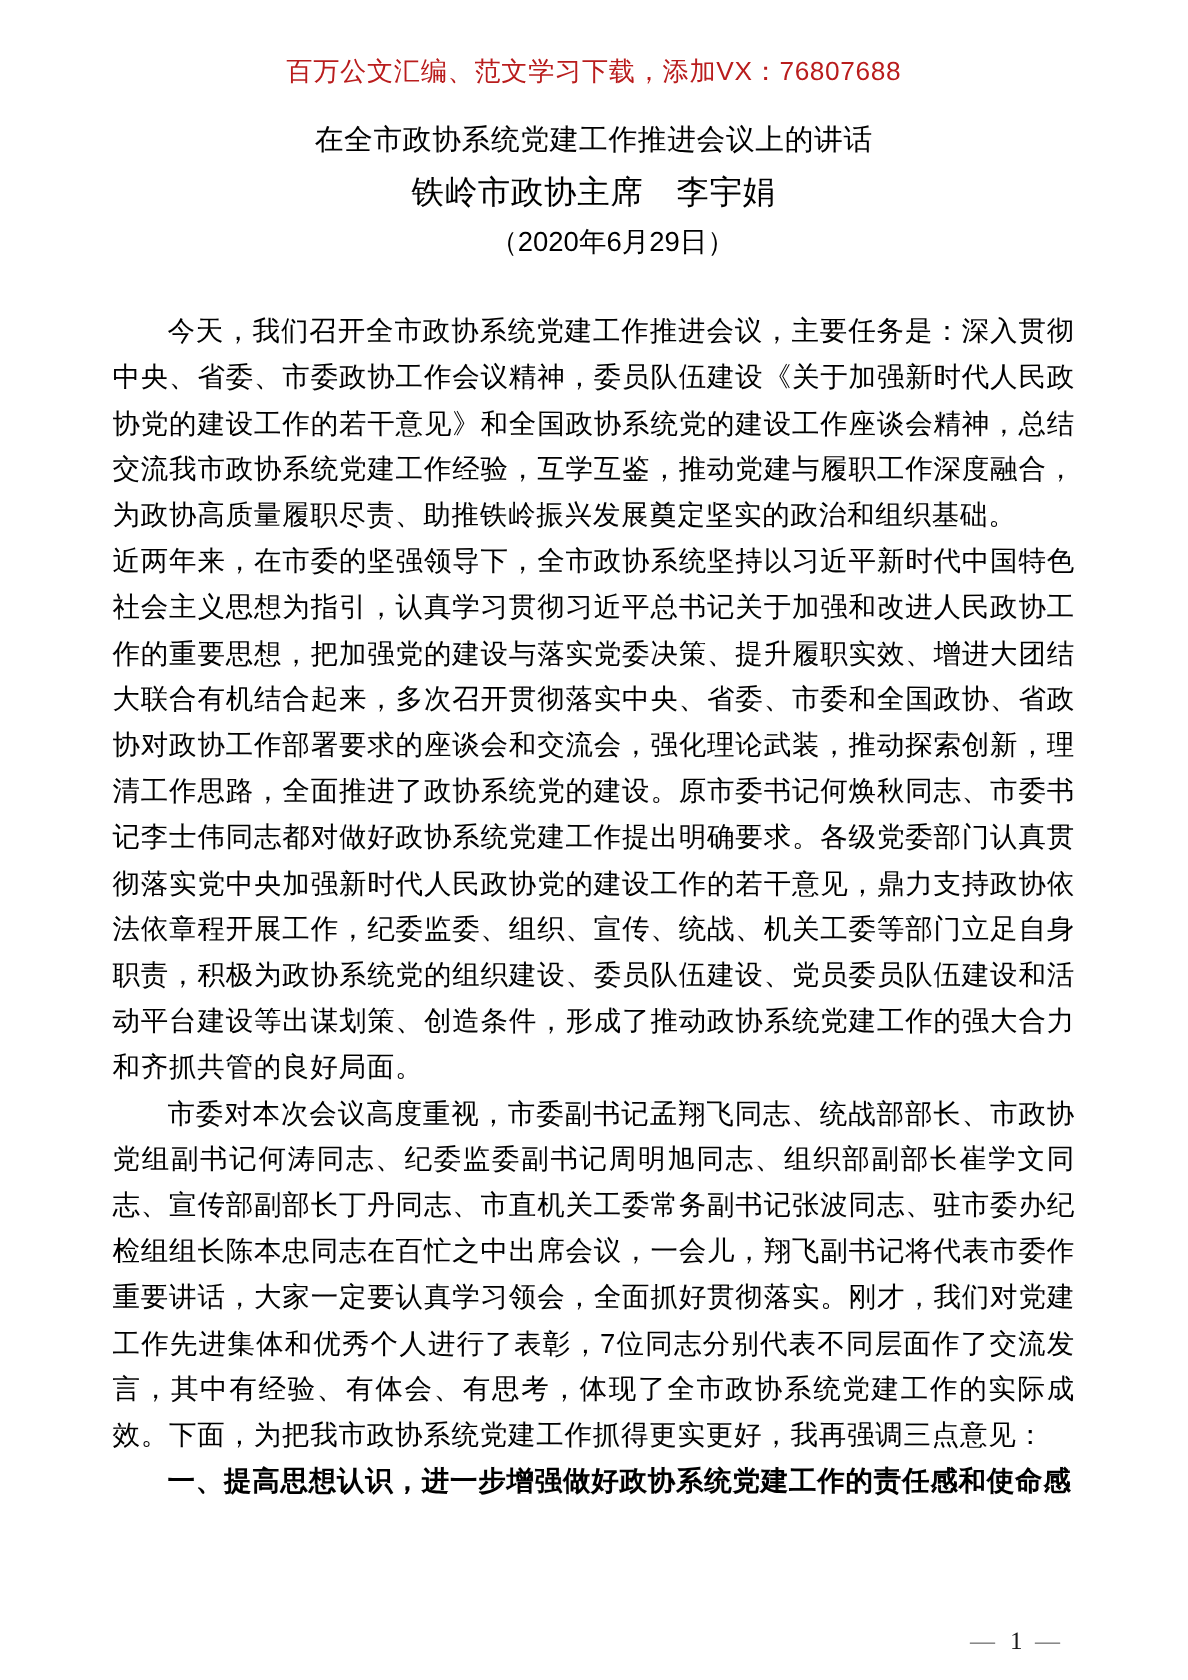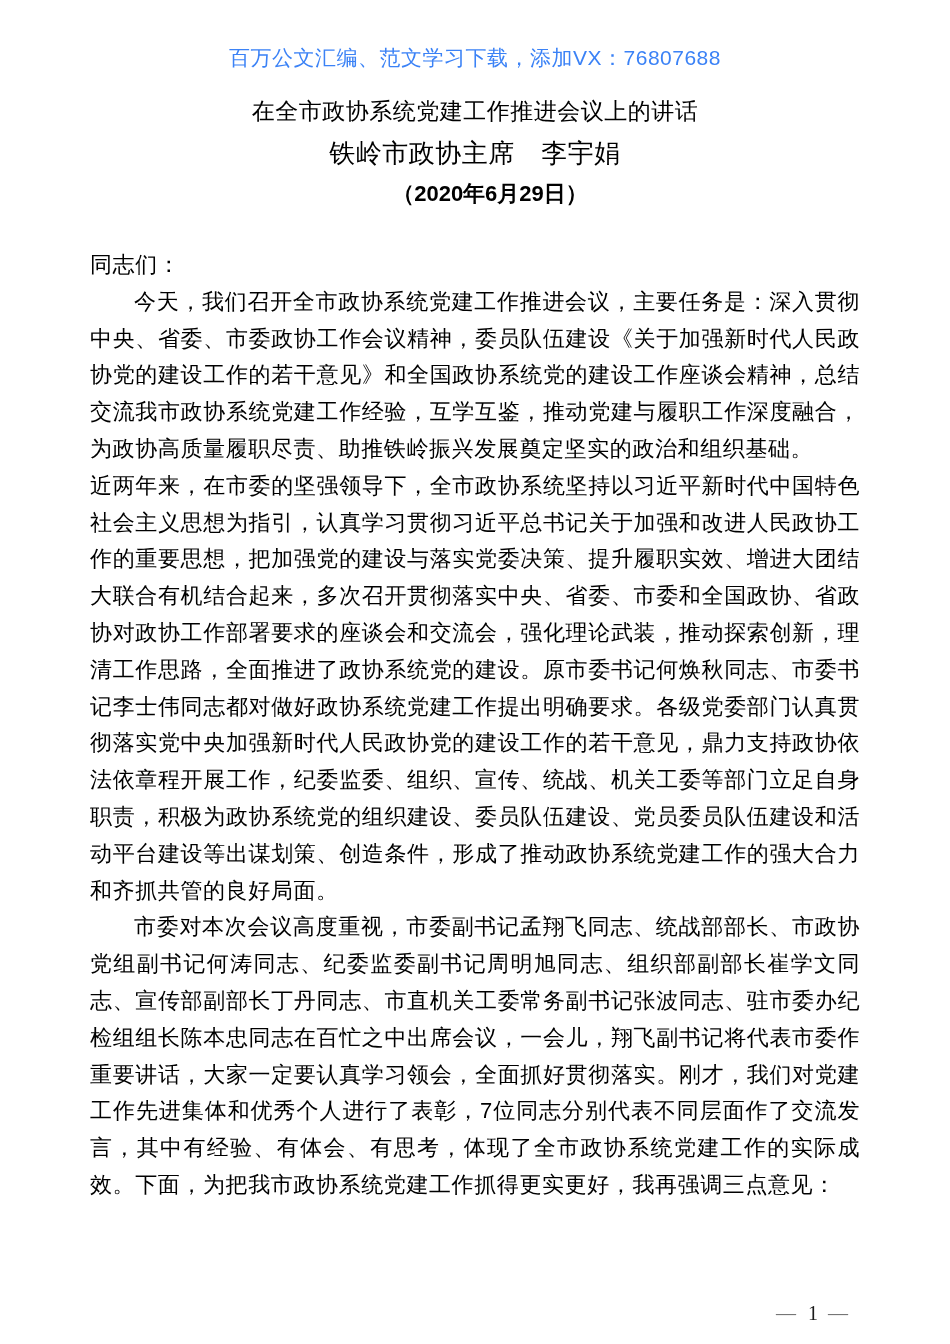--- a/index.html
+++ b/index.html
@@ -45,21 +45,21 @@
     font-size: 26px;
     line-height: 28px;
     margin: 0 0 7px 0;
     font-weight: 400;
     letter-spacing: 0.5px;
   }
   .doc-date {
     font-size: 22px;
     line-height: 28px;
     margin: 13px;
-    font-weight: 700;
+    font-weight: 400;
     padding-left: 30px;
   }
   .doc-body {
     position: absolute;
     top: 247px;
     left: 90px;
     width: 770px;
     font-size: 22px;
     line-height: 36.8px;
     letter-spacing: 0.6px;
@@ -94,33 +94,33 @@
     display: inline-block;
     margin: 0 10px;
     color: #1a1a1a;
   }
 </style>
 </head>
 <body>
 
 <div class="page">
 
-  <div class="watermark" style="color: #3b82f6;">百万公文汇编、范文学习下载，添加VX：76807688</div>
+  <div class="watermark" style="color: #b91c1c;">百万公文汇编、范文学习下载，添加VX：76807688</div>
 
   <div class="title-block">
     <h1 class="doc-title">在全市政协系统党建工作推进会议上的讲话</h1>
     <div class="doc-author">铁岭市政协主席　李宇娟</div>
     <div class="doc-date">（2020年6月29日）</div>
   </div>
 
   <div class="doc-body">
 
-  <p class="">同志们：</p>
       <p class="indent ">今天，我们召开全市政协系统党建工作推进会议，主要任务是：深入贯彻中央、省委、市委政协工作会议精神，委员队伍建设《关于加强新时代人民政协党的建设工作的若干意见》和全国政协系统党的建设工作座谈会精神，总结交流我市政协系统党建工作经验，互学互鉴，推动党建与履职工作深度融合，为政协高质量履职尽责、助推铁岭振兴发展奠定坚实的政治和组织基础。</p>
       <p class="">近两年来，在市委的坚强领导下，全市政协系统坚持以习近平新时代中国特色社会主义思想为指引，认真学习贯彻习近平总书记关于加强和改进人民政协工作的重要思想，把加强党的建设与落实党委决策、提升履职实效、增进大团结大联合有机结合起来，多次召开贯彻落实中央、省委、市委和全国政协、省政协对政协工作部署要求的座谈会和交流会，强化理论武装，推动探索创新，理清工作思路，全面推进了政协系统党的建设。原市委书记何焕秋同志、市委书记李士伟同志都对做好政协系统党建工作提出明确要求。各级党委部门认真贯彻落实党中央加强新时代人民政协党的建设工作的若干意见，鼎力支持政协依法依章程开展工作，纪委监委、组织、宣传、统战、机关工委等部门立足自身职责，积极为政协系统党的组织建设、委员队伍建设、党员委员队伍建设和活动平台建设等出谋划策、创造条件，形成了推动政协系统党建工作的强大合力和齐抓共管的良好局面。</p>
       <p class="indent ">市委对本次会议高度重视，市委副书记孟翔飞同志、统战部部长、市政协党组副书记何涛同志、纪委监委副书记周明旭同志、组织部副部长崔学文同志、宣传部副部长丁丹同志、市直机关工委常务副书记张波同志、驻市委办纪检组组长陈本忠同志在百忙之中出席会议，一会儿，翔飞副书记将代表市委作重要讲话，大家一定要认真学习领会，全面抓好贯彻落实。刚才，我们对党建工作先进集体和优秀个人进行了表彰，7位同志分别代表不同层面作了交流发言，其中有经验、有体会、有思考，体现了全市政协系统党建工作的实际成效。下面，为把我市政协系统党建工作抓得更实更好，我再强调三点意见：</p>
+      <p class="indent bold">一、提高思想认识，进一步增强做好政协系统党建工作的责任感和使命感</p>
     </div>
 
   <div class="page-number">
     <span class="dash">—</span><span class="num">1</span><span class="dash">—</span>
   </div>
 
 </div>
 
 </body></html>

